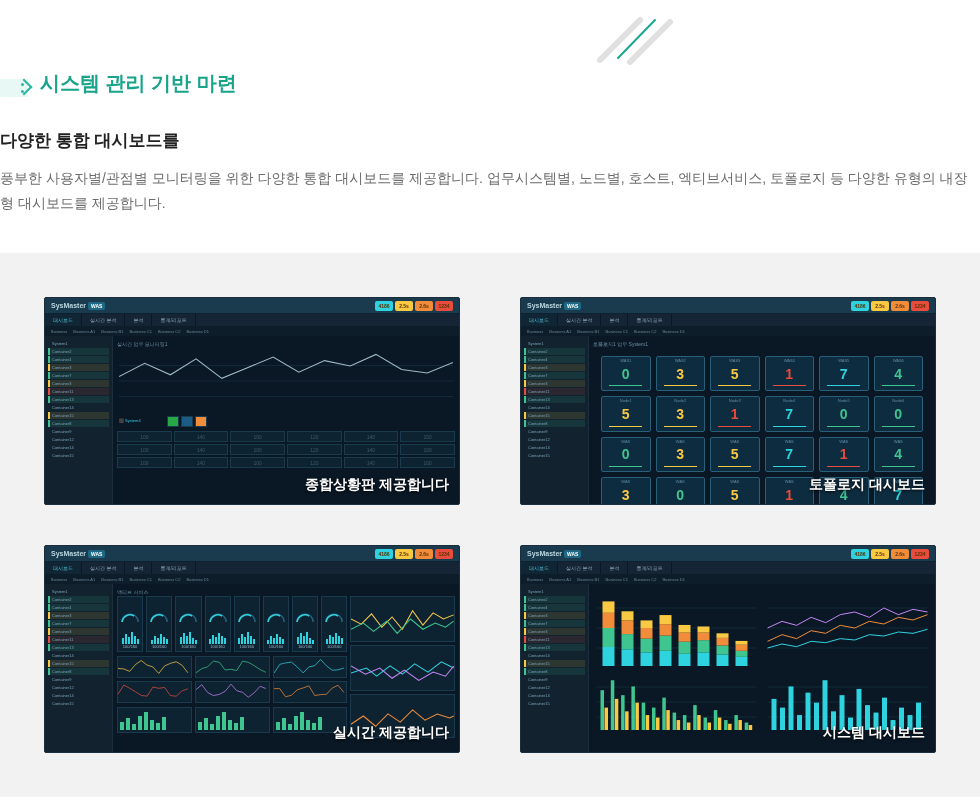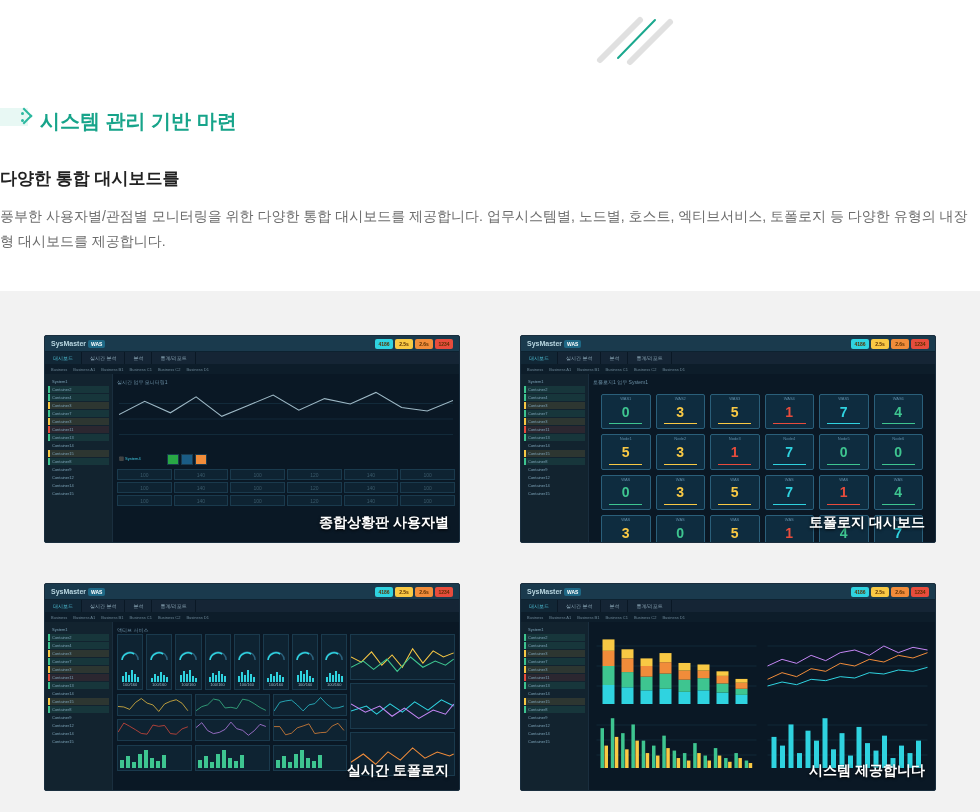--- a/index.html
+++ b/index.html
@@ -1,21 +1,21 @@
 <!DOCTYPE html>
 <html><head>
 <meta charset="utf-8">
 <style>
 * { margin: 0; padding: 0; box-sizing: border-box; }
 body { font-family: "Malgun Gothic", -apple-system, sans-serif; background: #fff; width: 980px; }
 
 .decorative-lines { position: absolute; top: 10px; right: 270px; width: 140px; height: 60px; pointer-events: none; }
 .decorative-lines svg { width: 100%; height: 100%; }
 
-.section-header { padding: 70px 0 0 0; display: flex; align-items: flex-start; margin-top: 38px; }
+.section-header { padding: 70px 0 0 0; display: flex; align-items: flex-end; }
 .section-bullet { width: 28px; height: 18px; background: linear-gradient(90deg, #e8f8f4 0%, #e8f8f4 100%); position: relative; margin-right: 12px; }
 .section-bullet::before { content: ""; position: absolute; right: -2px; top: 2px; width: 10px; height: 10px; border: 2px solid #2bb89f; border-left: none; border-bottom: none; transform: rotate(45deg); }
 .section-bullet .dots { position: absolute; right: 4px; top: 4px; display: flex; flex-direction: column; gap: 4px; }
 .section-bullet .dots span { width: 3px; height: 3px; background: #2bb89f; border-radius: 50%; }
 .section-title { color: #17a48a; font-size: 20px; font-weight: 700; }
 
 .subsection-title { font-size: 17px; font-weight: 700; color: #222; margin: 32px 0 14px 0; }
 .body-text { color: #6c6c6c; font-size: 14px; line-height: 1.75; margin-bottom: 38px; }
 
 .gallery { background: #f2f2f2; padding: 44px 44px 44px 44px; display: grid; grid-template-columns: 1fr 1fr; gap: 40px 60px; }
@@ -186,21 +186,21 @@
             <div class="status-cell">100</div>
             <div class="status-cell">100</div>
             <div class="status-cell">140</div>
             <div class="status-cell">100</div>
             <div class="status-cell">120</div>
             <div class="status-cell">140</div>
             <div class="status-cell">100</div>
           </div>
       </div>
     </div>
-    <div class="shot-caption">종합상황판 사용자별</div>
+    <div class="shot-caption">종합상황판 제공합니다</div>
   </div>
 
   <div class="shot">
     <div class="shot-header">
       <span class="shot-logo">
           <span>SysMaster</span> 
           <span class="tag">WAS</span>
         </span>
       <span class="shot-badges">
         <span class="shot-badge cyan">4186</span>
@@ -597,21 +597,21 @@
                   <polyline points="0,25 15,20 25,28 38,18 50,26 62,16 75,24 88,14 100,20" fill="none" stroke="#2fd3e0" stroke-width="1"></polyline>
                   <polyline points="0,18 14,26 28,20 40,30 52,22 66,32 80,24 92,28 100,18" fill="none" stroke="#c586f5" stroke-width="1"></polyline>
                 </svg></div>
             <div class="rt-spark" style="height:44px"><svg viewBox="0 0 100 40">
                   <polyline points="0,28 12,20 24,30 36,18 48,26 60,14 72,24 84,18 96,22 100,20" fill="none" stroke="#f18c3a" stroke-width="1"></polyline>
                 </svg></div>
           </div>
         </div>
       </div>
     </div>
-    <div class="shot-caption">실시간 토폴로지</div>
+    <div class="shot-caption">실시간 제공합니다</div>
   </div>
 
   <div class="shot">
     <div class="shot-header">
       <span class="shot-logo">
           <span>SysMaster</span> 
           <span class="tag">WAS</span>
         </span>
       <span class="shot-badges">
         <span class="shot-badge cyan">4186</span>
@@ -757,16 +757,16 @@
                 <rect x="106" y="40.577777777777776" width="5" height="17.422222222222224" fill="#2fd3e0"></rect>
                 <rect x="114.5" y="25.644444444444446" width="5" height="32.355555555555554" fill="#2fd3e0"></rect>
                 <rect x="123" y="48.044444444444444" width="5" height="9.955555555555556" fill="#2fd3e0"></rect>
                 <rect x="131.5" y="35.599999999999994" width="5" height="22.400000000000002" fill="#2fd3e0"></rect>
                 <rect x="140" y="43.06666666666666" width="5" height="14.933333333333334" fill="#2fd3e0"></rect>
                 <rect x="148.5" y="30.622222222222224" width="5" height="27.377777777777776" fill="#2fd3e0"></rect>
               </svg></div>
         </div>
       </div>
     </div>
-    <div class="shot-caption">시스템 제공합니다</div>
+    <div class="shot-caption">시스템 대시보드</div>
   </div>
 
 </div>
 
 </body></html>

